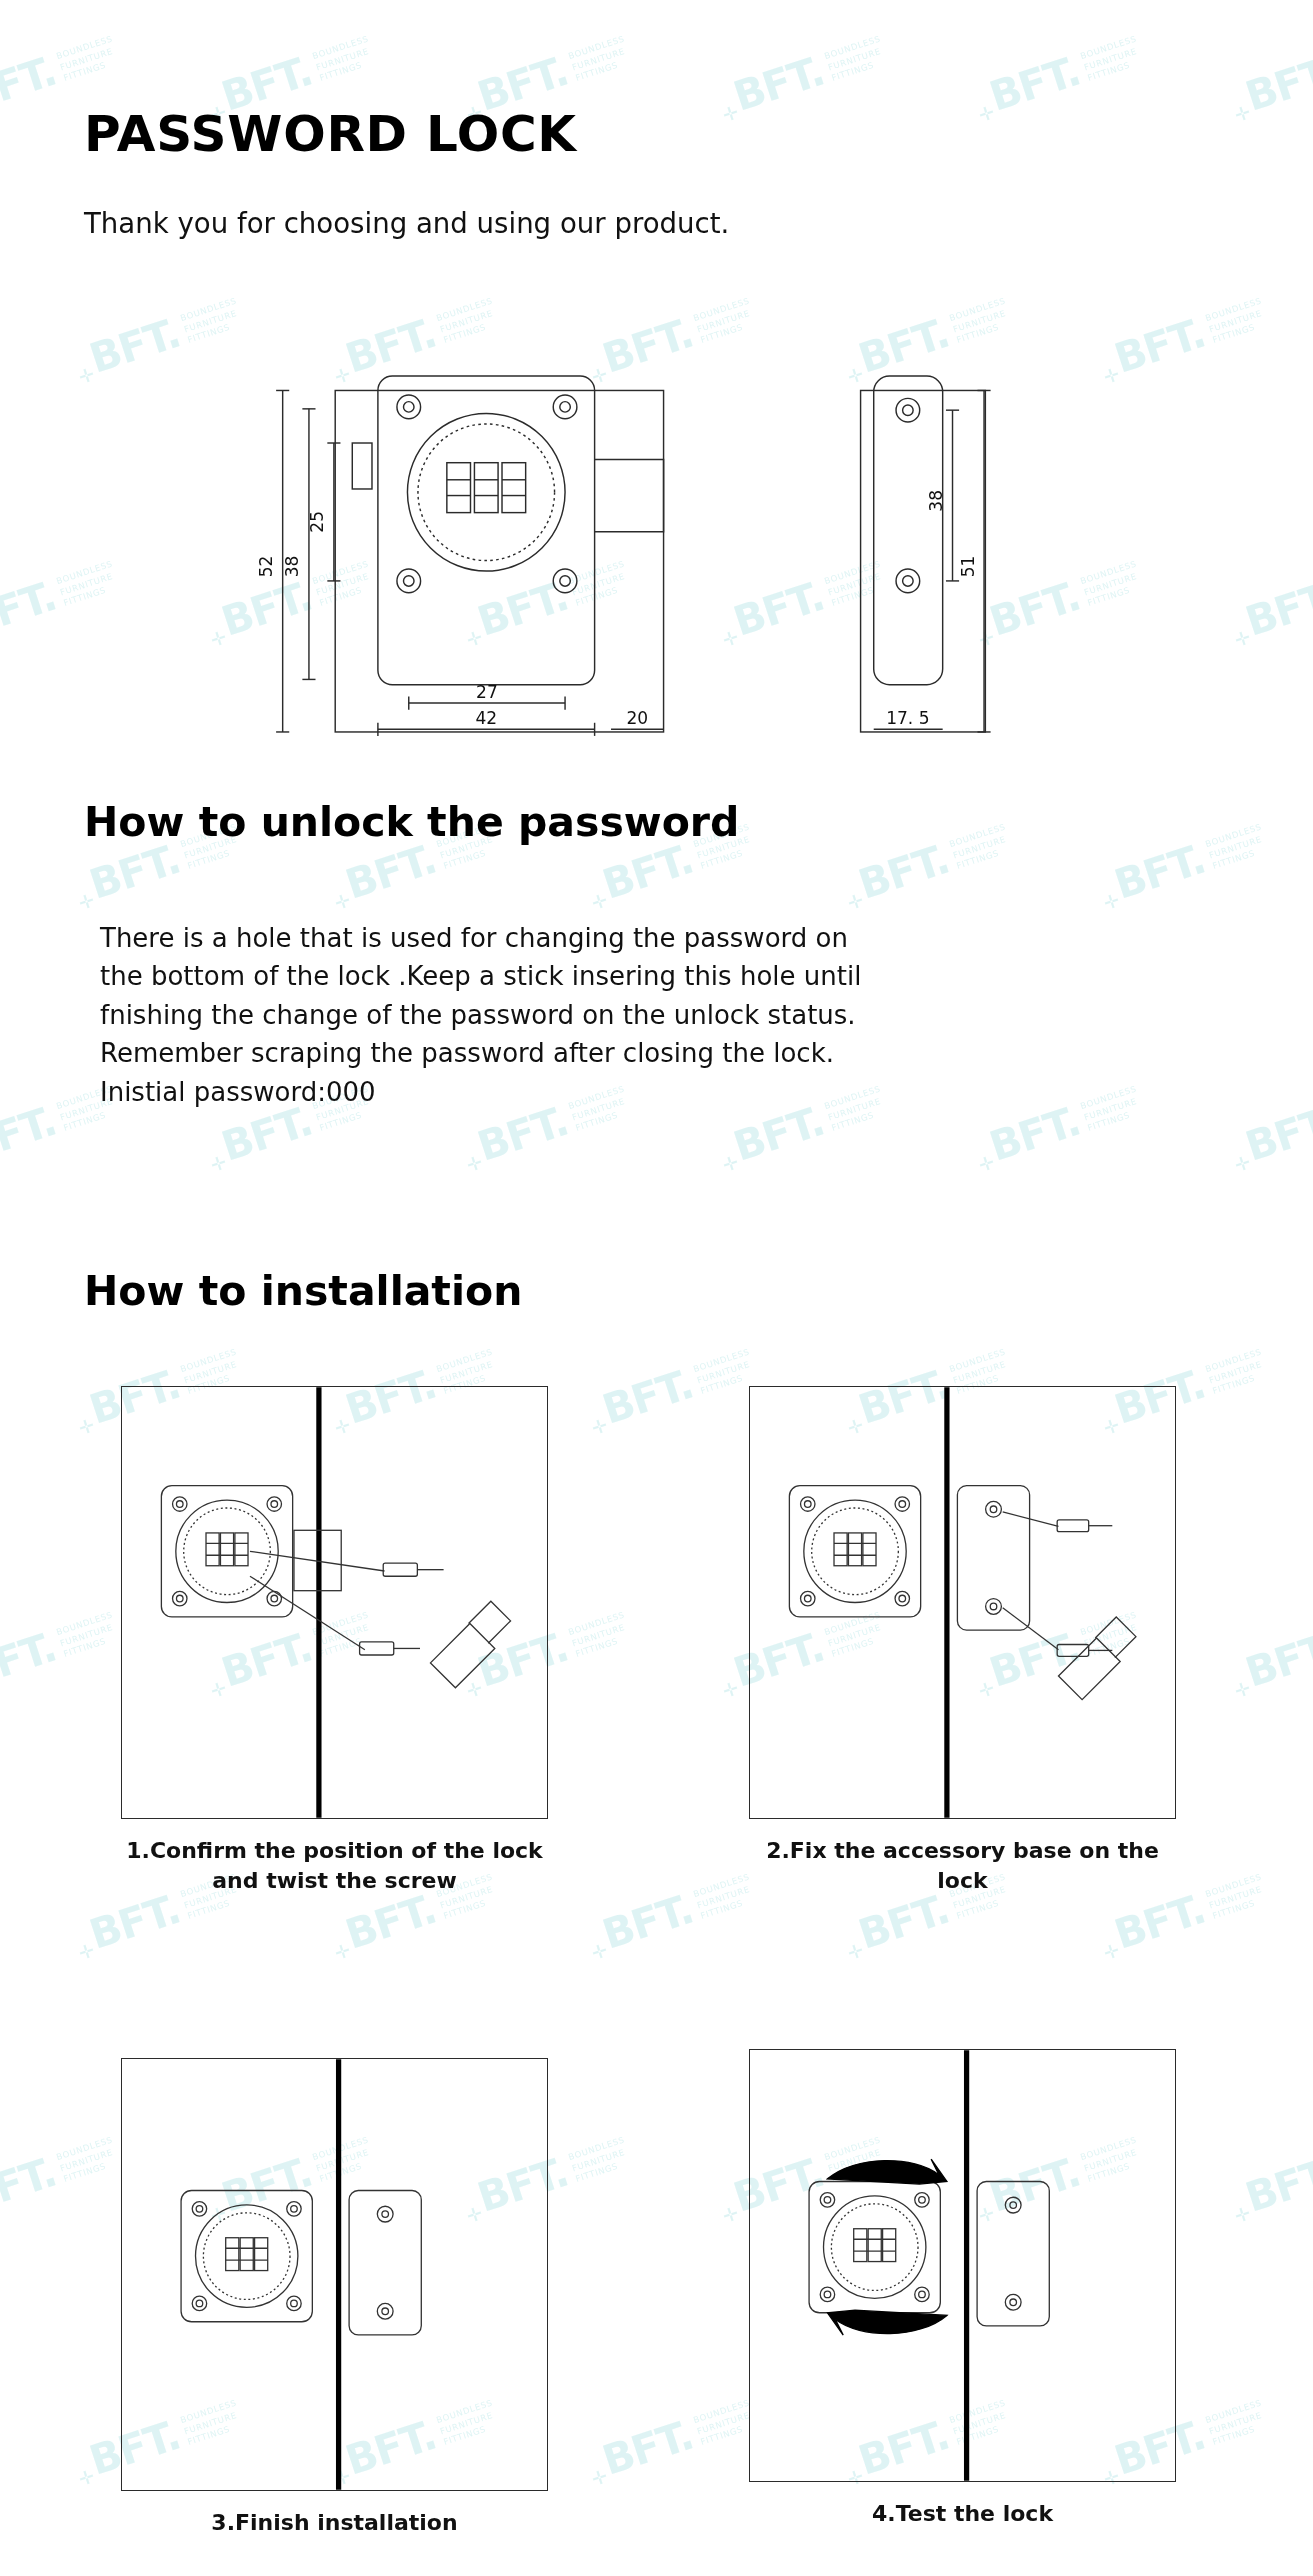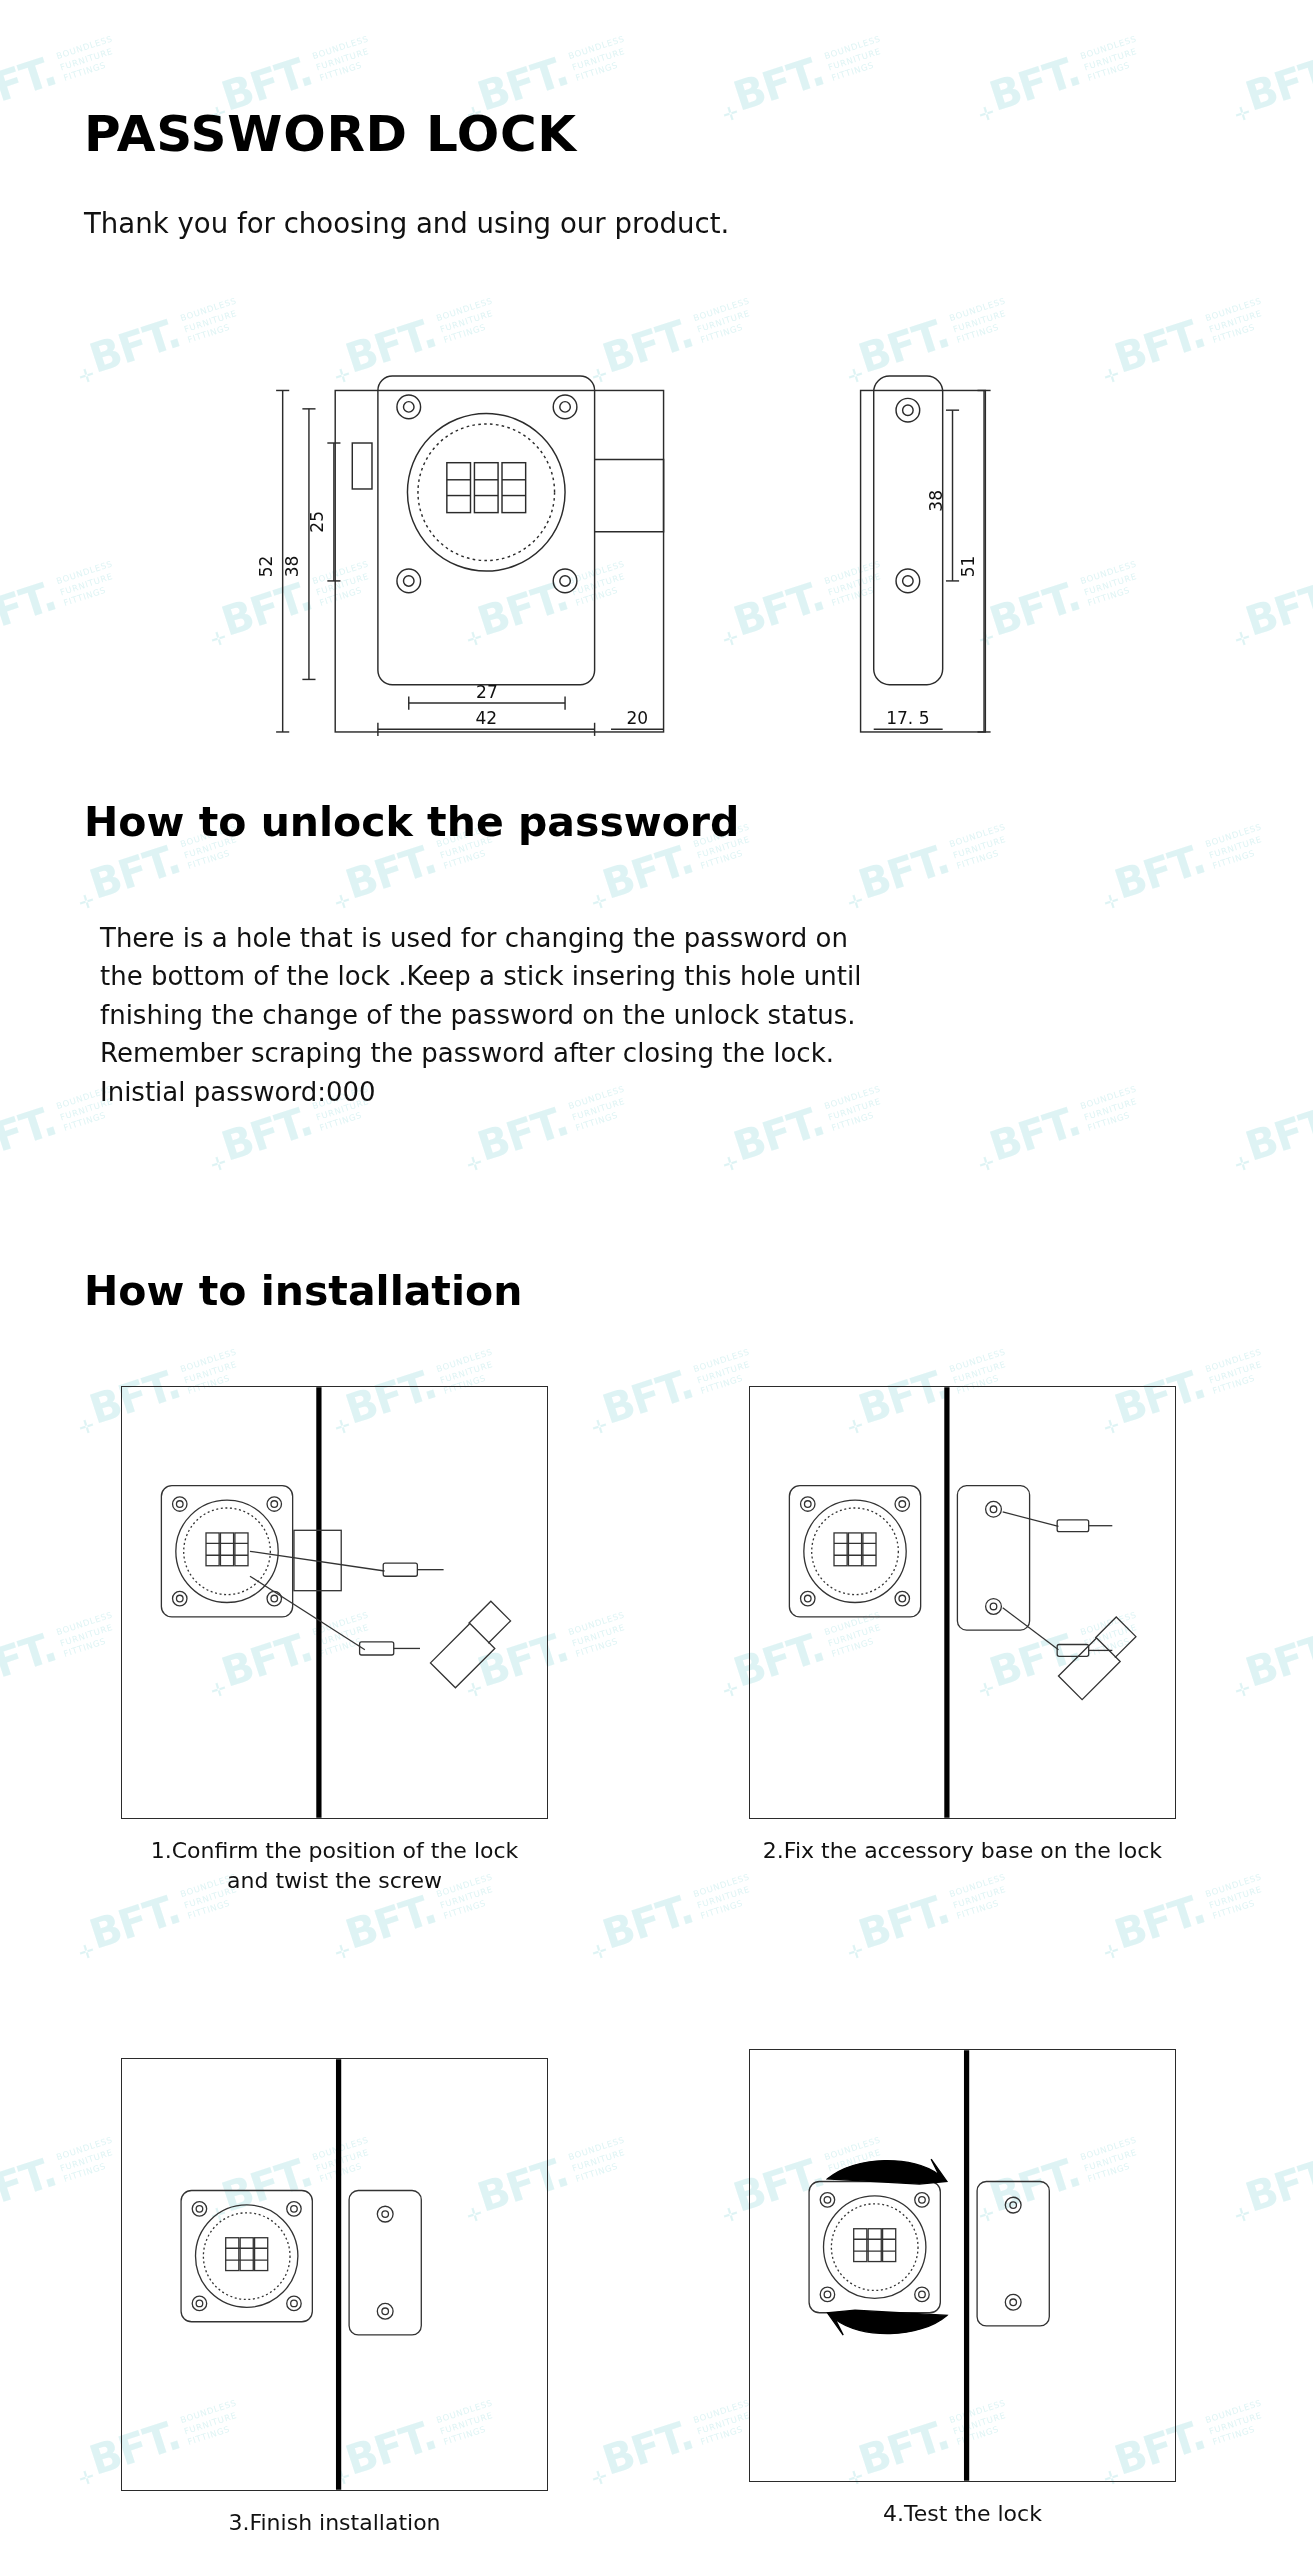--- a/index.html
+++ b/index.html
@@ -122,20 +122,21 @@
   
   .steps {
     position: absolute;
     left: 0;
     top: 1386px;
     width: 1313px;
   }
   .step {
     position: absolute;
     width: 427px;
+    font-weight: bold;
   }
   .step-img {
     width: 427px;
     height: 433px;
     border: 1.3px solid #2b2b2b;
     background: transparent;
     box-sizing: border-box;
     position: relative;
   }
   .step-img svg { display: block; }

